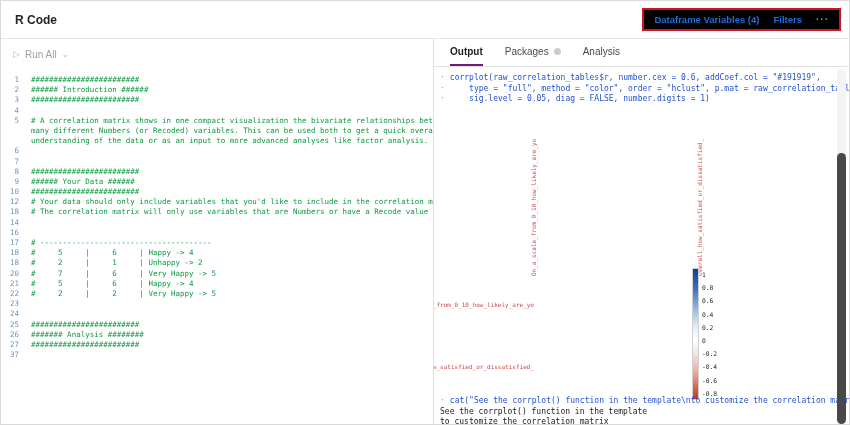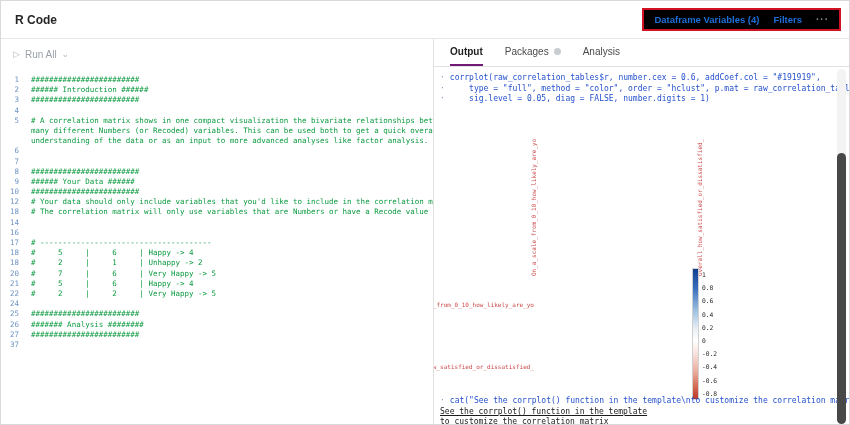--- a/index.html
+++ b/index.html
@@ -35,21 +35,21 @@
   .right-panel { flex:1; position:relative; overflow:hidden; }
   .tabs { height:28px; border-bottom:1px solid #e2e2e2; display:flex; gap:22px; padding-left:16px; align-items:center; }
   .tab { font-size:10px; color:#4a4a4a; cursor:pointer; height:100%; display:flex; align-items:center; border-bottom:2px solid transparent; }
   .tab.active { color:#1f1f1f; font-weight:bold; border-bottom:2px solid #701a75; }
   .dot { width:7px; height:7px; border-radius:50%; background:#c8cdd2; margin-left:5px; display:inline-block; }
   .console { position:absolute; top:29px; left:0; right:0; bottom:0; overflow:hidden; font-family:"DejaVu Sans Mono", monospace; font-size:8px; }
   .top-block { padding:5px 0 0 6px; }
   .console-line { line-height:10.6px; white-space:pre; display:flex; }
   .bullet { color:#7a9ac0; margin-right:5px; flex-shrink:0; }
   .blue { color:var(--console_blue); white-space:pre; }
-  .out { color:#1b1b1b;text-decoration:underline; }
+  .out { color:#1b1b1b; }
   .bottom-block { position:absolute; left:6px; top:328px; right:0; }
   
   .plot { position:absolute; inset:0; pointer-events:none; font-family:"DejaVu Sans Mono", monospace; }
   .vwrap { position:absolute; width:0; height:0; }
   .vwrap.v1 { left:96px; top:208px; }
   .vwrap.v2 { left:262px; top:208px; }
   .vwrap span { display:block; white-space:nowrap; transform-origin:0 0; transform:rotate(-90deg); font-size:6px; color:var(--plot_label_red); }
   .hlabel { position:absolute; left:-80px; width:180px; text-align:right; font-size:6px; color:var(--plot_label_red); white-space:nowrap; }
   .hlabel.h1 { top:233px; }
   .hlabel.h2 { top:295px; }
@@ -169,20 +169,24 @@
           <span class="ln">20</span>
           <span class="code">#     7     |     6     | Very Happy -&gt; 5</span>
         </div>
           <div class="code-row">
           <span class="ln">21</span>
           <span class="code">#     5     |     6     | Happy -&gt; 4</span>
         </div>
           <div class="code-row">
           <span class="ln">22</span>
           <span class="code">#     2     |     2     | Very Happy -&gt; 5</span>
+        </div>
+          <div class="code-row">
+          <span class="ln">23</span>
+          <span class="code"></span>
         </div>
           <div class="code-row">
           <span class="ln">24</span>
           <span class="code"></span>
         </div>
           <div class="code-row">
           <span class="ln">25</span>
           <span class="code">########################</span>
         </div>
           <div class="code-row">

